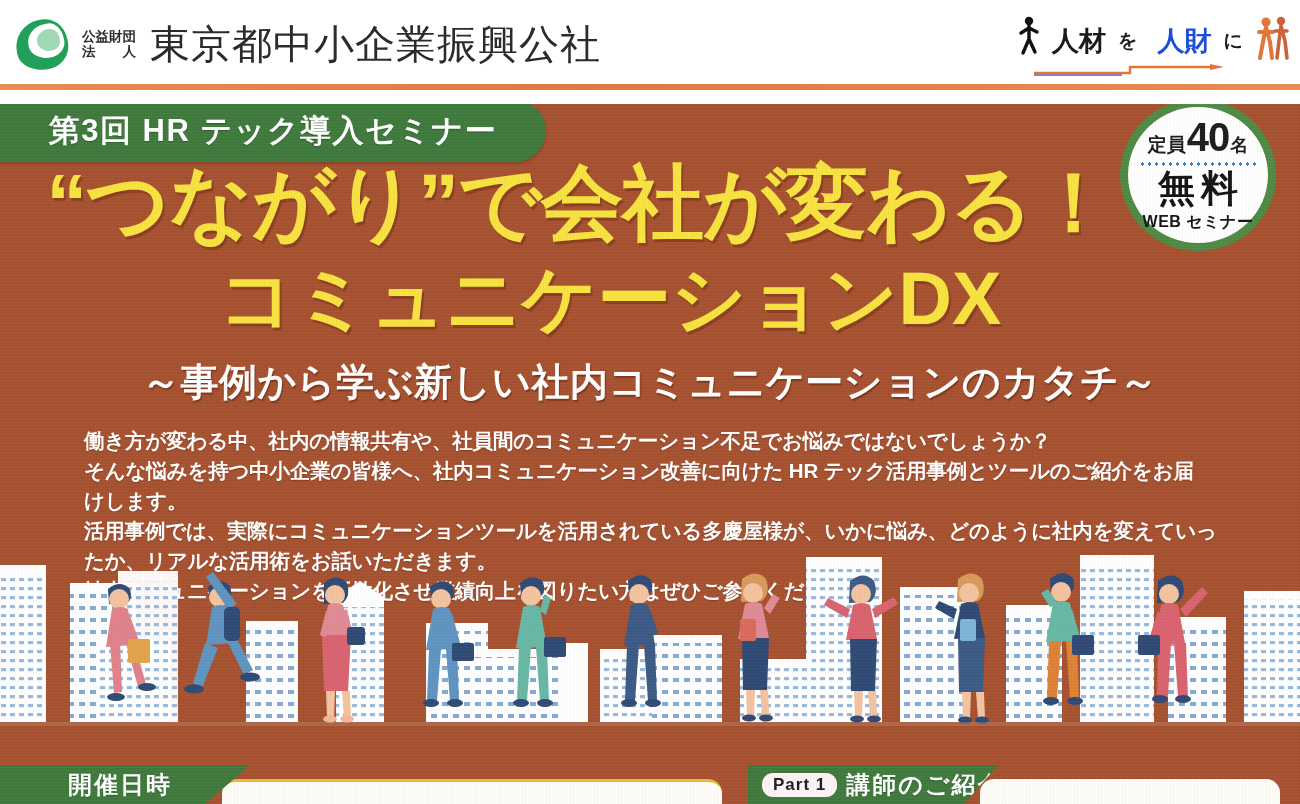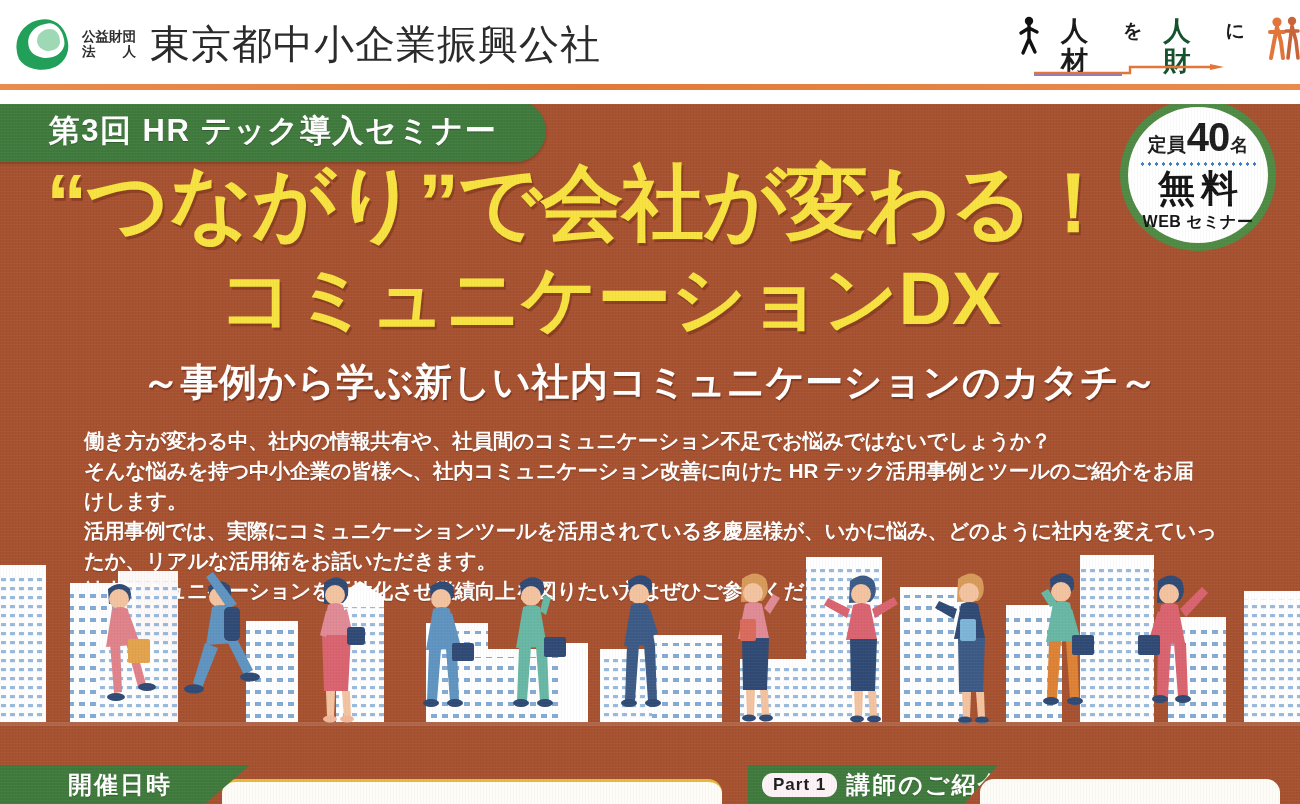--- a/index.html
+++ b/index.html
@@ -35,23 +35,23 @@
     display:inline-grid;grid-template-columns:repeat(4,1fr);
     font-size:13.5px;line-height:15px;color:#2d2d2d;letter-spacing:0px;
     font-weight:700;margin-right:4px;
   }
   .org-kaku span{text-align:center;}
   .org-main{
     font-size:40px;line-height:42px;font-weight:400;color:#2b2b2b;
     letter-spacing:1px;white-space:nowrap;
   }
   .tagline{position:absolute;right:12px;top:10px;width:270px;height:68px;}
-  .tagline .tl-row{position:absolute;left:0;top:6px;display:flex;align-items:flex-start;gap:21px;}
+  .tagline .tl-row{position:absolute;left:0;top:6px;display:flex;align-items:flex-end;gap:12px;}
   .tl-black{font-size:27px;font-weight:700;color:#1b1b1b;letter-spacing:0px;line-height:30px;}
-  .tl-orange{font-size:27px;font-weight:700;color:#14532d;letter-spacing:0px;line-height:30px;}
+  .tl-orange{font-size:27px;font-weight:700;color:#1d4ed8;letter-spacing:0px;line-height:30px;margin-left:8px;}
   .tl-small{font-size:19px;font-weight:700;color:#1b1b1b;line-height:30px;}
   .walker{width:22px;height:40px;position:relative;flex:none;}
   .arrow-line{position:absolute;left:16px;top:52px;width:195px;height:9px;}
   .hr-orange{position:absolute;left:0;top:84px;width:1300px;height:6px;
     background:linear-gradient(90deg,#e98c4e,#e07a3c 45%,#e98c4e);}
 
   
   .main{position:absolute;left:0;top:104px;width:1300px;height:700px;background:#a6512f;overflow:hidden;}
   .main::after{
     content:"";position:absolute;inset:0;pointer-events:none;

